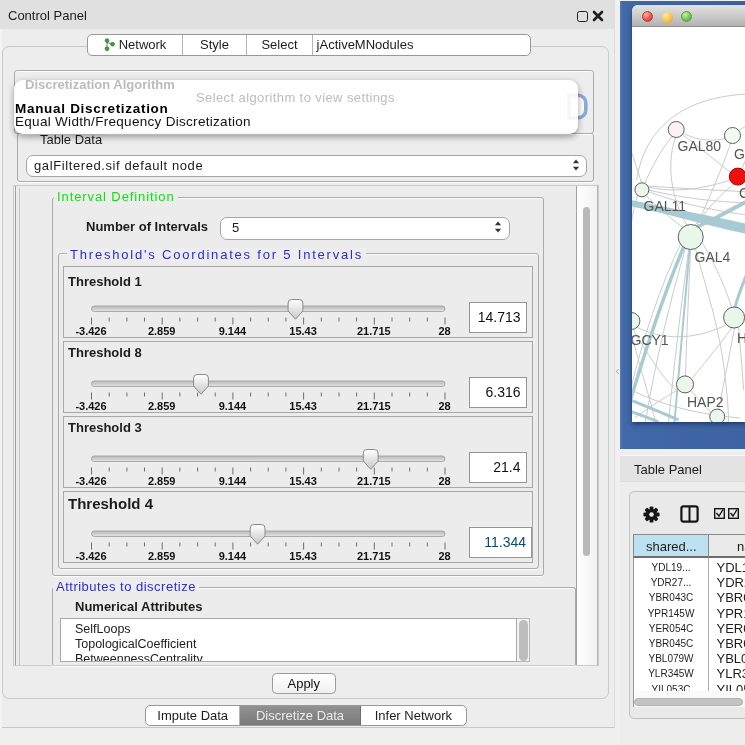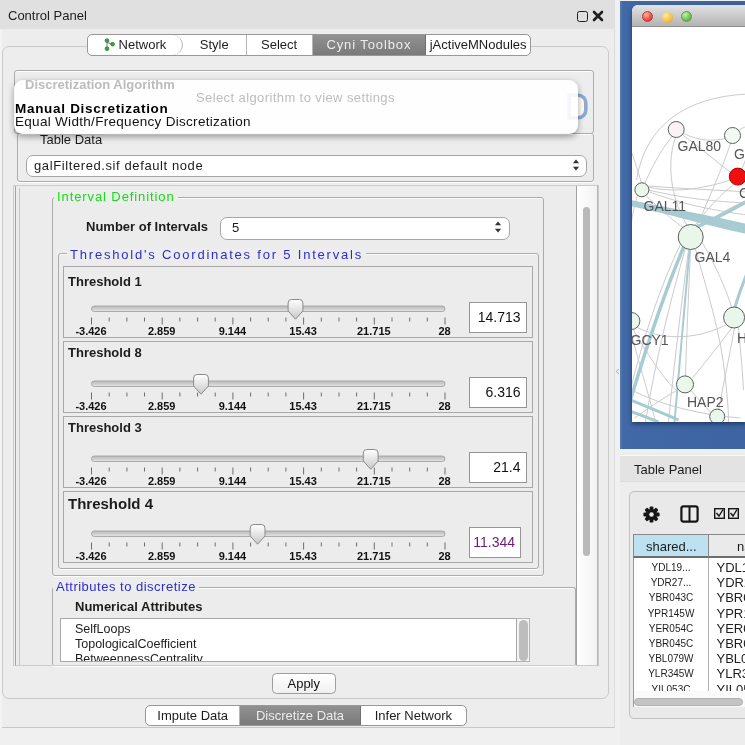--- a/index.html
+++ b/index.html
@@ -19,29 +19,28 @@
 <div class="a" style="left:0;top:29px;width:1.5px;height:699px;background:#f3f3f3;"></div>
 
 <div class="a" style="left:0;top:0;width:615px;height:29px;background:#e0e0e0;"></div>
 <div class="a t13" style="left:8px;top:8px;">Control Panel</div>
 <div class="a" style="left:577px;top:11px;width:9px;height:9px;border:1.6px solid #1e1e1e;border-radius:2.5px;"></div>
 <svg class="a" style="left:592px;top:10px;" width="12" height="12" viewBox="0 0 12 12">
     <path d="M2 2 L10 10 M10 2 L2 10" stroke="#1e1e1e" stroke-width="2.6" stroke-linecap="round"></path>
   </svg>
 
 <div class="a seg" style="z-index:3;left:87px;top:33.5px;width:442px;height:20px;">
-  <div style="width:94px;border-radius:10px;"><svg width="11" height="13" viewBox="0 0 11 13" style="margin-right:4px;">
+  <div style="width:94px;"><svg width="11" height="13" viewBox="0 0 11 13" style="margin-right:4px;">
         <path d="M3 3 V10.5 M3.5 4.5 L8.3 6.2" stroke="#8a8a8a" stroke-width="1.1" fill="none"></path>
         <circle cx="3" cy="2.6" r="1.9" fill="#3fa03f" stroke="#2c7a2c" stroke-width="0.7"></circle>
         <circle cx="8.6" cy="6.2" r="1.9" fill="#3fa03f" stroke="#2c7a2c" stroke-width="0.7"></circle>
         <circle cx="3" cy="10.7" r="1.9" fill="#3fa03f" stroke="#2c7a2c" stroke-width="0.7"></circle>
       </svg>Network</div>
   <div style="width:63px;">Style</div>
   <div style="width:65px;">Select</div>
-  <div class="sel" style="width:113px;letter-spacing:0.9px;">Cyni Toolbox</div>
   <div style="width:104px;">jActiveMNodules</div>
 </div>
 
 <div class="a" style="left:2px;top:46px;width:605px;height:651px;border:1px solid #c9c9c9;border-radius:7px;"></div>
 
 <div class="a grp" style="left:14px;top:70px;width:578px;height:62px;"></div>
 
 <div class="a" style="left:570px;top:96px;width:14.5px;height:21px;background:#fcfcfc;border:1px solid #a6a6a6;border-radius:0 7px 7px 0;box-sizing:border-box;box-shadow:0 0 0 2.6px rgba(100,152,223,.8);"></div>
 
 <div class="a grp" style="left:17px;top:133px;width:575px;height:47px;"></div>
@@ -169,21 +168,21 @@
       <rect x="27.5" y="39" width="353.5" height="5.5" rx="2.75" fill="url(#tg3)" stroke="#9b9b9b" stroke-width="0.8"></rect>
       <path d="M27.5 50.5 V57.5 M45.2 50.5 V54.5 M62.9 50.5 V54.5 M80.5 50.5 V54.5 M98.2 50.5 V57.5 M115.9 50.5 V54.5 M133.6 50.5 V54.5 M151.2 50.5 V54.5 M168.9 50.5 V57.5 M186.6 50.5 V54.5 M204.2 50.5 V54.5 M221.9 50.5 V54.5 M239.6 50.5 V57.5 M257.3 50.5 V54.5 M275.0 50.5 V54.5 M292.6 50.5 V54.5 M310.3 50.5 V57.5 M328.0 50.5 V54.5 M345.7 50.5 V54.5 M363.3 50.5 V54.5 M381.0 50.5 V57.5 " stroke="#6e6e6e" stroke-width="1" fill="none"></path>
       <path d="M186.2 36 Q186.2 32.5 189.7 32.5 H197.5 Q201.0 32.5 201.0 36 V44 L193.6 52.2 L186.2 44 Z" fill="url(#th3)" stroke="#8a8a8a" stroke-width="1"></path>
     </svg>
     <div style="position:absolute;left:27.5px;top:58px;transform:translateX(-50%);font-size:11px;font-weight:bold;color:#111;">-3.426</div>
     <div style="position:absolute;left:98.2px;top:58px;transform:translateX(-50%);font-size:11px;font-weight:bold;color:#111;">2.859</div>
     <div style="position:absolute;left:168.9px;top:58px;transform:translateX(-50%);font-size:11px;font-weight:bold;color:#111;">9.144</div>
     <div style="position:absolute;left:239.60000000000002px;top:58px;transform:translateX(-50%);font-size:11px;font-weight:bold;color:#111;">15.43</div>
     <div style="position:absolute;left:310.3px;top:58px;transform:translateX(-50%);font-size:11px;font-weight:bold;color:#111;">21.715</div>
     <div style="position:absolute;left:381.0px;top:58px;transform:translateX(-50%);font-size:11px;font-weight:bold;color:#111;">28</div>
-    <div style="position:absolute;left:405.5px;top:35px;width:52px;height:31px;background:#fff;border:1px solid #959595;box-sizing:border-box;font-size:14px;color:#701a75;text-align:right;line-height:29px;padding-right:5px;">11.344</div>
+    <div style="position:absolute;left:405.5px;top:35px;width:63px;height:31px;background:#fff;border:1px solid #959595;box-sizing:border-box;font-size:14px;color:#0c4a6e;text-align:right;line-height:29px;padding-right:5px;">11.344</div>
   </div>
 
 <div class="a grp" style="left:52px;top:587px;width:522px;height:78px;border-bottom:none;"></div>
 <div class="a gtitle" style="left:53px;top:580px;color:#2d2dd0;letter-spacing:0.5px;">Attributes to discretize</div>
 <div class="a t13" style="left:54px;top:599px;font-weight:bold;margin-left:21px;">Numerical Attributes</div>
 <div class="a" style="left:60px;top:618px;width:457px;height:44px;background:#fff;border:1px solid #a8a8a8;overflow:hidden;box-sizing:border-box;">
   <div style="font-size:12.5px;color:#1c1c1c;padding-left:14px;line-height:15.2px;padding-top:3px;">SelfLoops<br>TopologicalCoefficient<br>BetweennessCentrality</div>
 </div>
 <div class="a" style="left:517px;top:618px;width:13px;height:44px;background:#f4f4f4;border:1px solid #b5b5b5;border-left:none;box-sizing:border-box;"></div>
 <div class="a" style="left:519px;top:619.5px;width:9px;height:41px;background:#bdbdbd;border-radius:4.5px;"></div>

